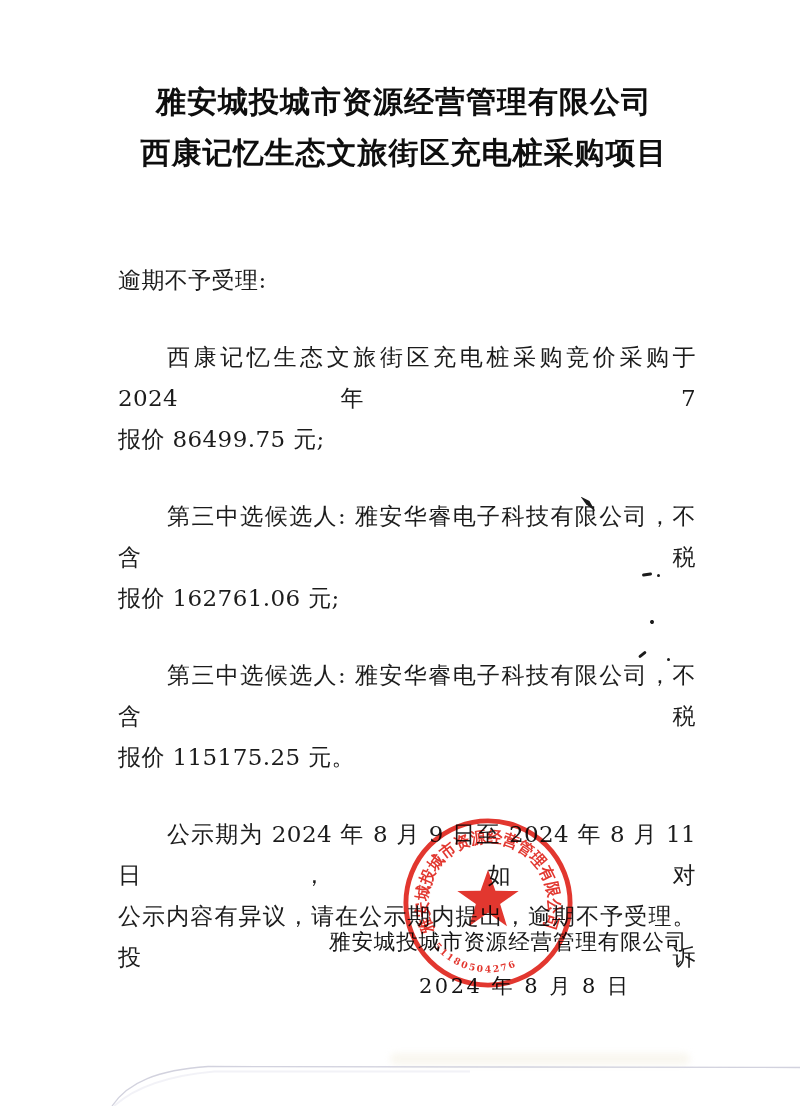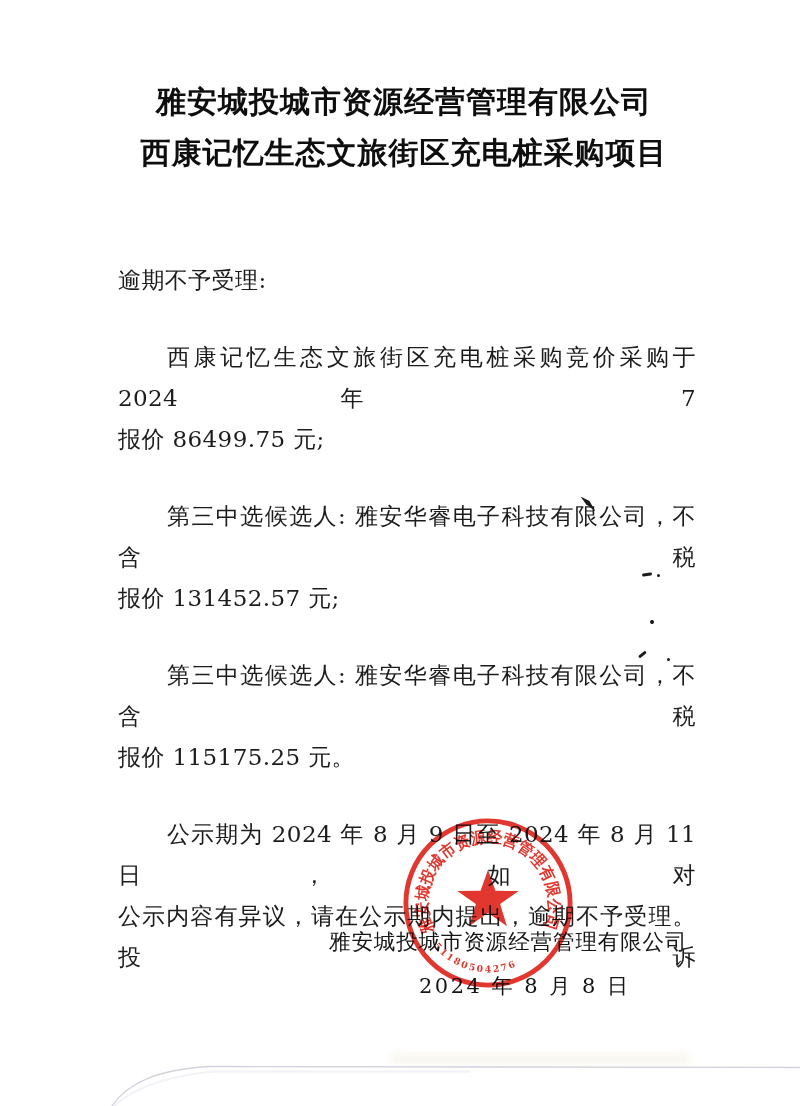--- a/index.html
+++ b/index.html
@@ -73,21 +73,21 @@
   <header class="title-block">
     <div class="title-line">雅安城投城市资源经营管理有限公司</div>
     <div class="title-line">西康记忆生态文旅街区充电桩采购项目</div>
   </header>
 
   <main class="body-text">
     <div class="bline">逾期不予受理:</div>
     <div class="bline fill indent">西康记忆生态文旅街区充电桩采购竞价采购于 2024 年 7</div>
     <div class="bline">报价 86499.75 元;</div>
     <div class="bline fill indent">第三中选候选人: 雅安华睿电子科技有限公司，不含税</div>
-    <div class="bline">报价 131452.57 元;</div>
+    <div class="bline">报价 162761.06 元;</div>
     <div class="bline fill indent">第三中选候选人: 雅安华睿电子科技有限公司，不含税</div>
     <div class="bline">报价 115175.25 元。</div>
     <div class="bline fill indent">公示期为 2024 年 8 月 9 日至 2024 年 8 月 11 日，如对</div>
     <div class="bline fill">公示内容有异议，请在公示期内提出，逾期不予受理。投诉</div>
   </main>
 
   <div class="sign-company">雅安城投城市资源经营管理有限公司</div>
   <div class="sign-date">2024 年 8 月 8 日</div>
 
   <div class="seal">

